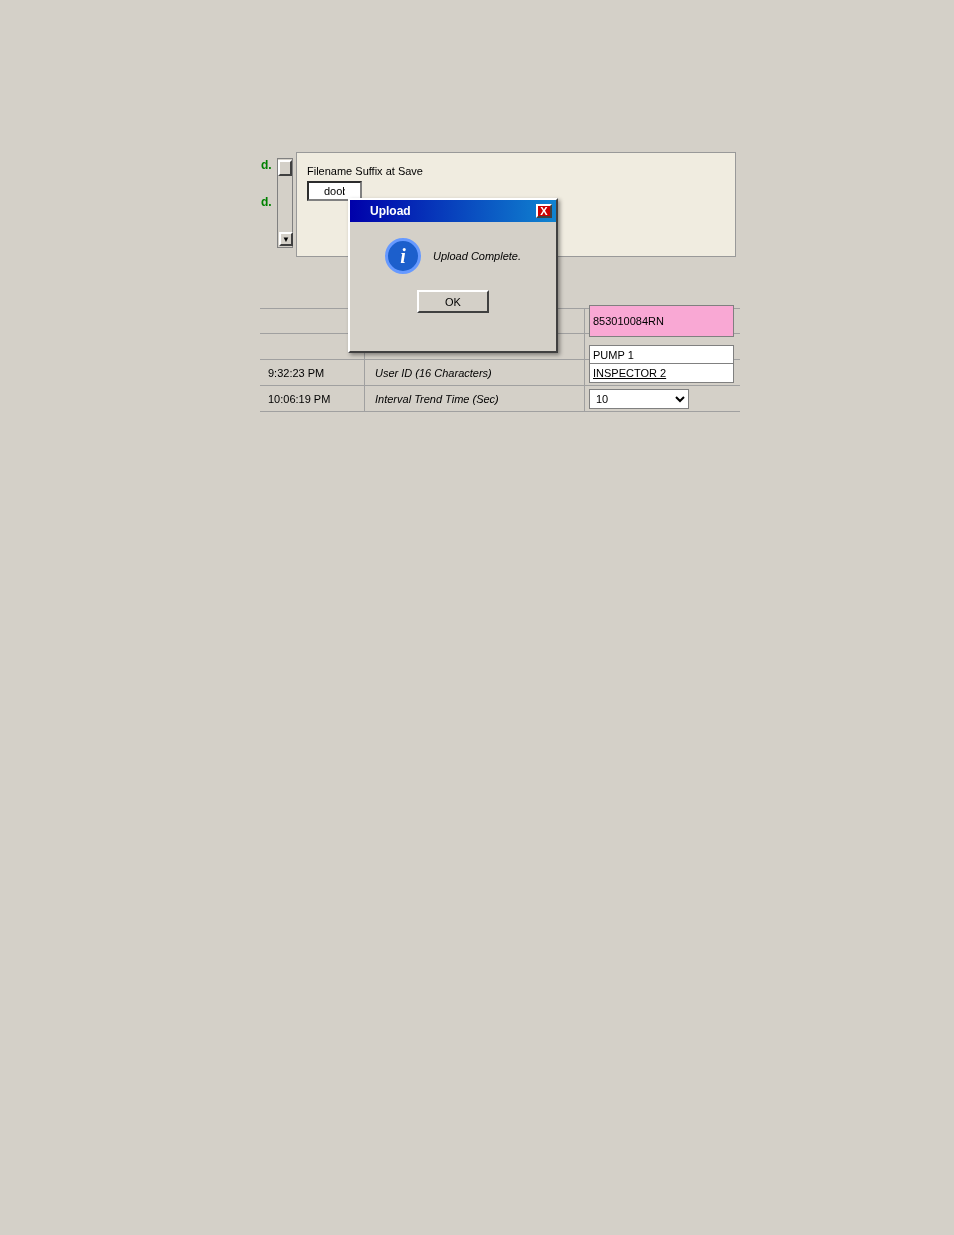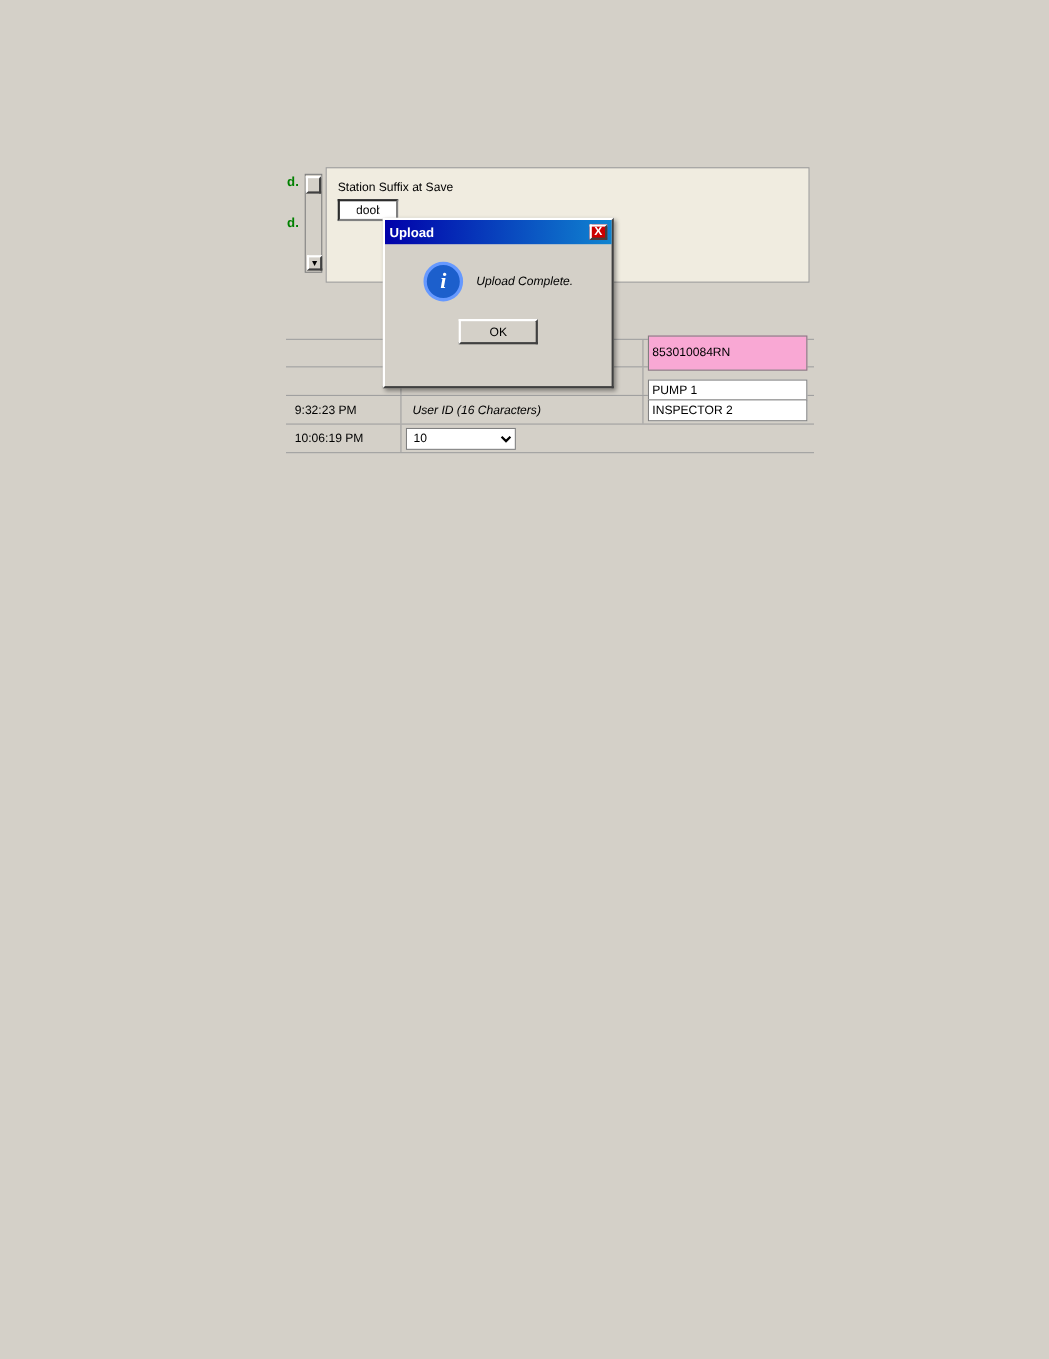--- a/index.html
+++ b/index.html
@@ -77,20 +77,21 @@
       justify-content: space-between;
       padding: 0 4px;
       cursor: default;
     }
 
     .dialog-title-text {
       color: white;
       font-size: 12px;
       font-weight: bold;
       user-select: none;
+      margin-left: 16px;
     }
 
     .dialog-close-btn {
       width: 16px;
       height: 14px;
       background: #d4d0c8;
       border-top: 2px solid #ffffff;
       border-left: 2px solid #ffffff;
       border-right: 2px solid #404040;
       border-bottom: 2px solid #404040;
@@ -168,21 +169,21 @@
       border: 1px solid #999;
     }
   </style>
 </head>
 <body>
 
 <div style="position:absolute;top:0;left:0;width:954px;height:1235px;background:#d4d0c8;"></div>
 
 <div class="content-top">
 
-  <div style="position:absolute;top:12px;left:10px;font-size:11px;color:#000;">Station Suffix at Save</div>
+  <div style="position:absolute;top:12px;left:10px;font-size:11px;color:#000;">Filename Suffix at Save</div>
 
   <input type="text" style="position: absolute; top: 28px; left: 10px; width: 55px; height: 20px; border: 2px inset rgb(128, 128, 128); background: white; font-size: 11px; padding: 1px 15px;" value="doob">
 </div>
 
 <div style="position:absolute;top:158px;left:261px;color:#008000;font-weight:bold;font-size:12px;">d.</div>
 <div style="position:absolute;top:195px;left:261px;color:#008000;font-weight:bold;font-size:12px;">d.</div>
 
 <div style="position:absolute;top:158px;left:277px;width:16px;height:90px;background:#d4d0c8;border:1px solid #808080;">
   <div style="width:14px;height:16px;background:#d4d0c8;border-top:2px solid #fff;border-left:2px solid #fff;border-right:2px solid #404040;border-bottom:2px solid #404040;margin:1px auto;"></div>
   <div style="position:absolute;bottom:1px;left:1px;width:14px;height:14px;background:#d4d0c8;border-top:2px solid #fff;border-left:2px solid #fff;border-right:2px solid #404040;border-bottom:2px solid #404040;display:flex;align-items:center;justify-content:center;font-size:8px;">▼</div>
@@ -202,27 +203,28 @@
     <div class="time-cell" style="width:105px;border-right:1px solid #a0a0a0;height:100%;display:flex;align-items:center;padding-left:8px;"></div>
     <div class="label-cell" style="flex:1;border-right:1px solid #a0a0a0;height:100%;display:flex;align-items:center;padding-left:10px;">Station ID (16 Characters)</div>
     <div class="value-cell" style="width:155px;display:flex;align-items:center;padding-left:4px;">
       <input type="text" style="width: 145px; height: 20px; border: 1px solid rgb(128, 128, 128); background: white; font-size: 11px; padding: 1px 3px; margin-top: 16px;" value="PUMP 1">
     </div>
   </div>
 
   <div class="table-row" style="border-bottom:1px solid #a0a0a0;height:26px;display:flex;align-items:center;">
     <div class="time-cell" style="width:105px;border-right:1px solid #a0a0a0;height:100%;display:flex;align-items:center;padding-left:8px;">9:32:23 PM</div>
     <div class="label-cell" style="flex:1;border-right:1px solid #a0a0a0;height:100%;display:flex;align-items:center;padding-left:10px;">User ID (16 Characters)</div>
-    <div class="value-cell" style="width:155px;display:flex;align-items:center;padding-left:4px;">
+    <div class="value-cell" style="width:155px;display:flex;align-items:center;padding-left:4px;text-decoration:underline;">
       <input type="text" style="width: 145px; height: 20px; border: 1px solid rgb(128, 128, 128); background: white; font-size: 11px; padding: 1px 3px;" value="INSPECTOR 2">
     </div>
   </div>
 
   <div class="table-row" style="border-bottom:1px solid #a0a0a0;height:26px;display:flex;align-items:flex-end;">
     <div class="time-cell" style="width:105px;border-right:1px solid #a0a0a0;height:100%;display:flex;align-items:center;padding-left:8px;">10:06:19 PM</div>
+    <div class="label-cell" style="flex:1;border-right:1px solid #a0a0a0;height:100%;display:flex;align-items:center;padding-left:10px;">Interval Trend Time (Sec)</div>
     <div class="value-cell" style="width:155px;display:flex;align-items:center;padding-left:4px;">
       <select style="width:100px;height:20px;border:1px solid #808080;background:white;font-size:11px;padding:1px 2px;">
         <option>10</option>
         <option>30</option>
         <option>60</option>
         <option>120</option>
       </select>
     </div>
   </div>
 

